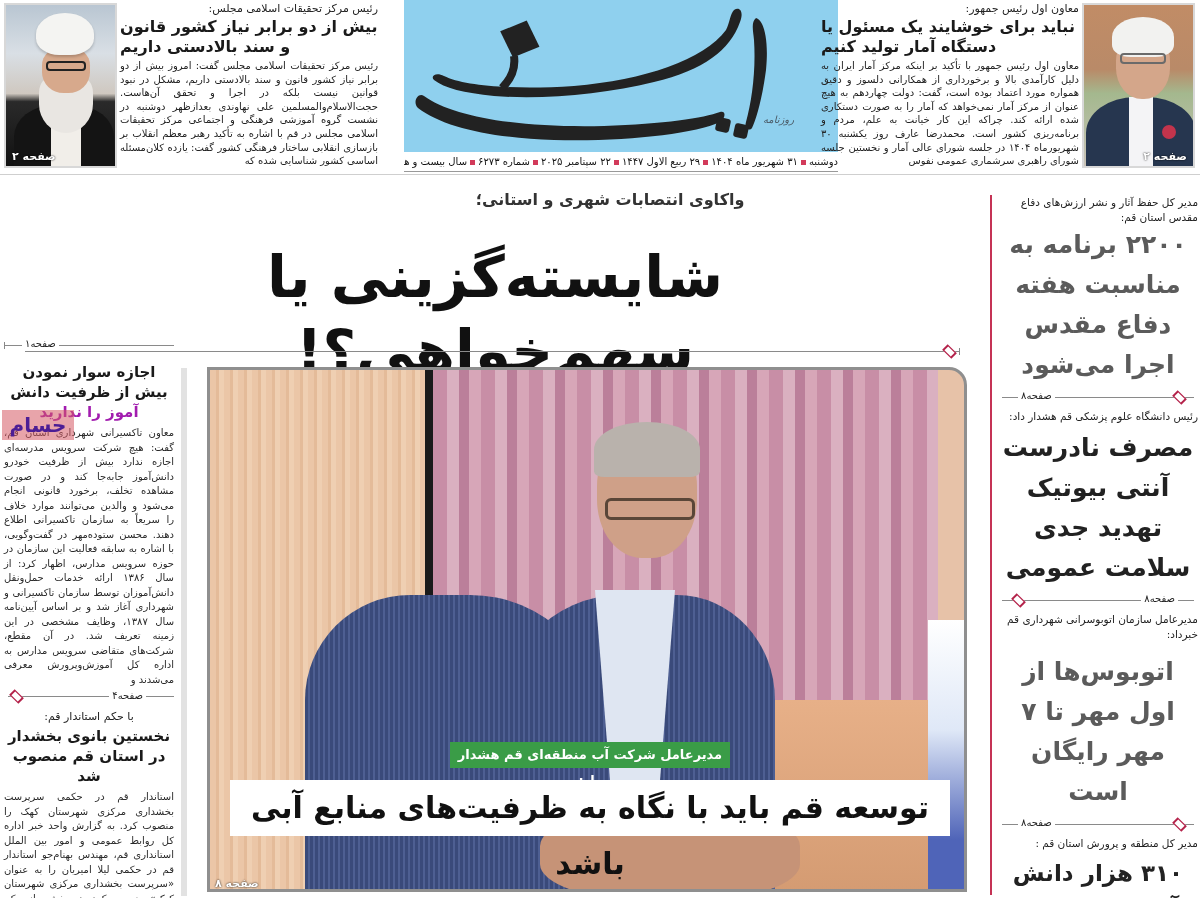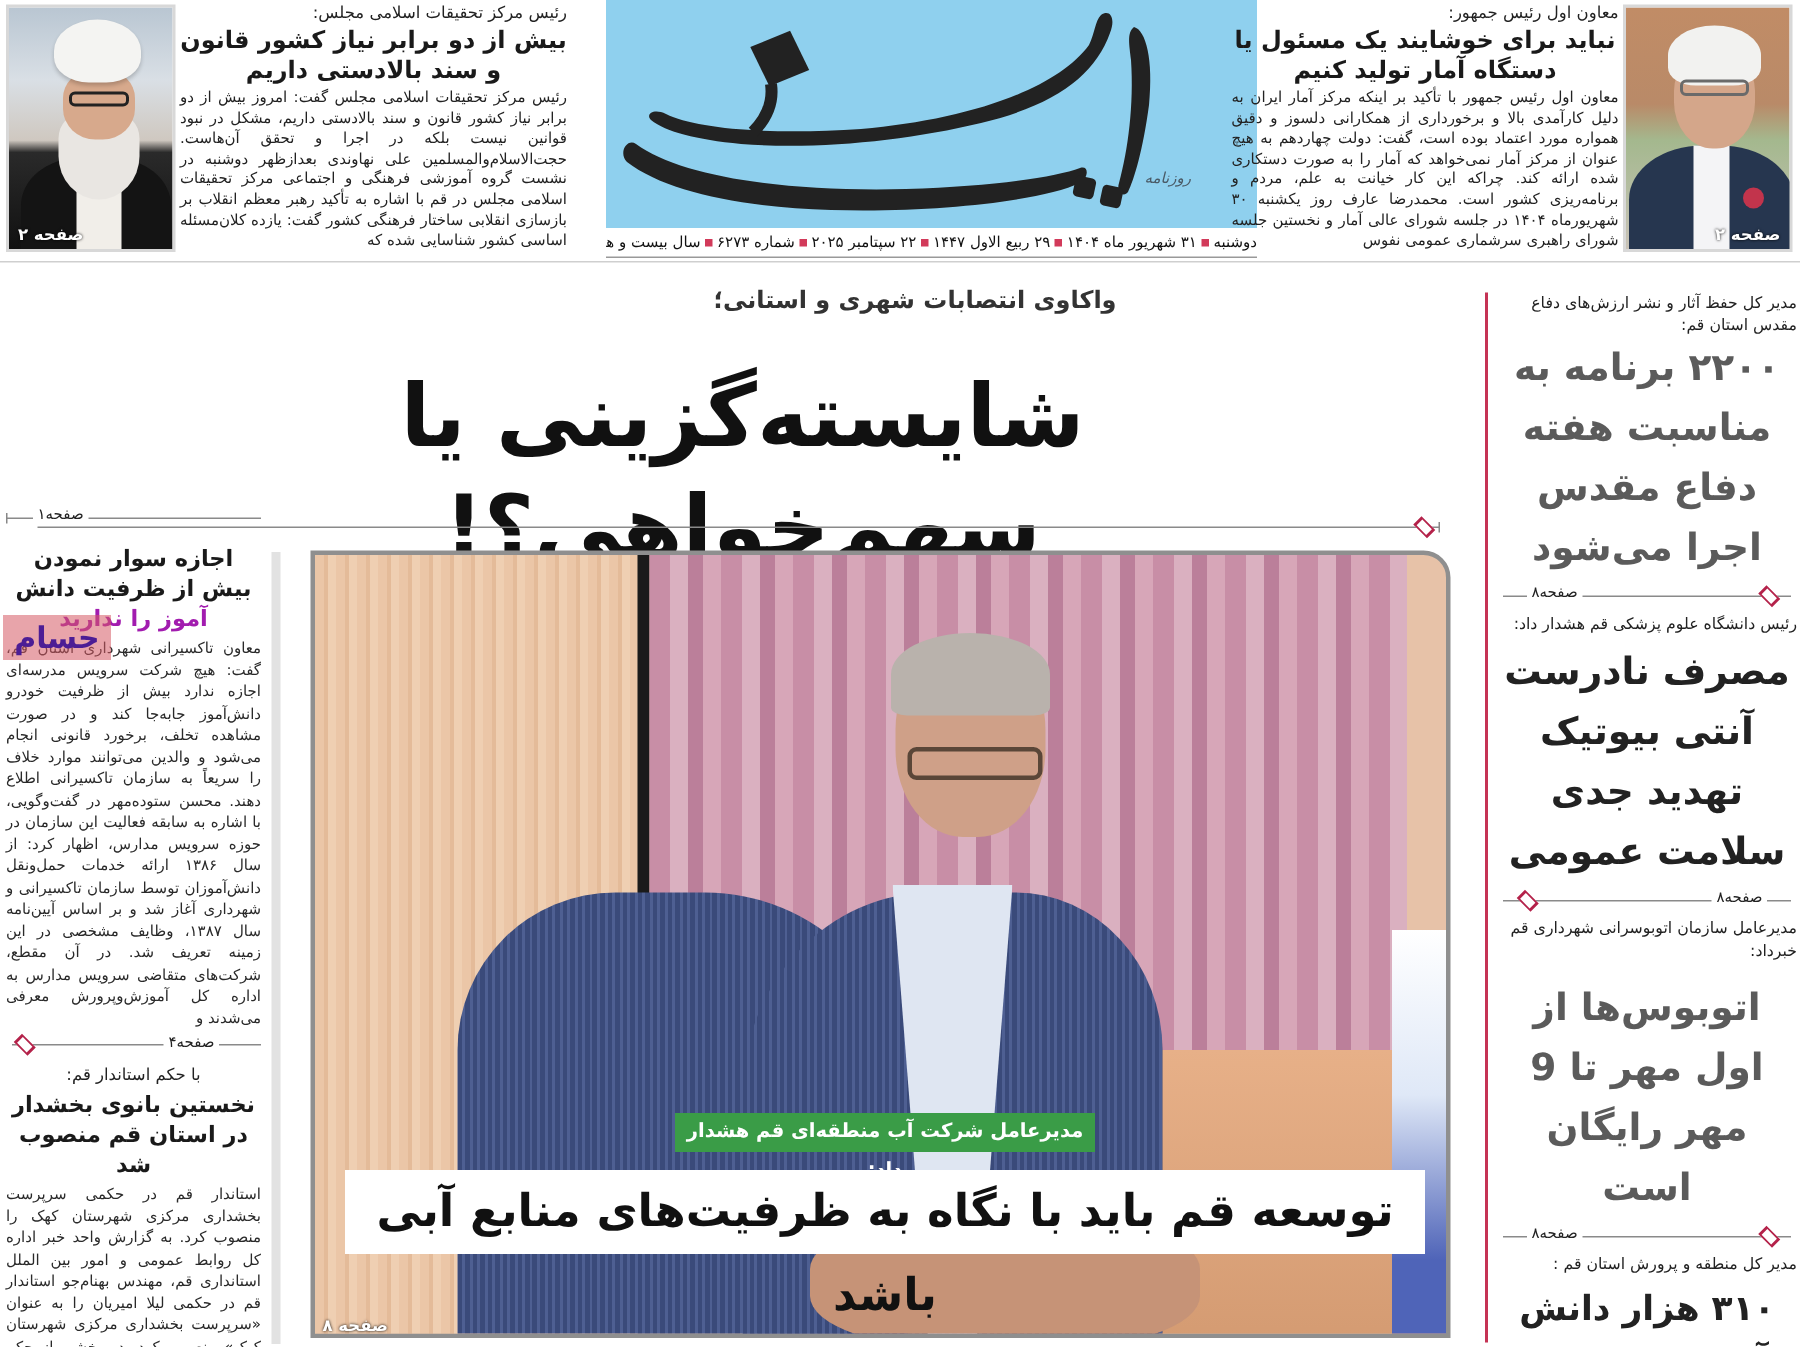--- a/index.html
+++ b/index.html
@@ -24,21 +24,21 @@
 .vp-suit{position:absolute;left:2px;top:92px;width:110px;height:80px;background:#26364f;border-radius:45% 45% 0 0}
 .vp-shirt{position:absolute;left:45px;top:92px;width:24px;height:70px;background:#f4f4f6}
 .vp-mic{position:absolute;left:78px;top:120px;width:14px;height:14px;border-radius:50%;background:#c2344c}
 
 .photo-page-tag{position:absolute;bottom:3px;font-weight:bold;color:#fff;font-size:11px;text-shadow:0 0 2px #000}
 
 .hdr-story{top:2px;width:258px;height:166px}
 #hdr-story-left{left:120px}
 #hdr-story-right{left:821px}
 .kicker{font-size:11px;color:#222;line-height:14px}
-.hdr-title{font-weight:bold;font-size:16px;line-height:20px;text-align:center;margin:1px 0 2px}
+.hdr-title{font-weight:bold;font-size:16px;line-height:20px;text-align:left;margin:1px 0 2px}
 .hdr-body{font-size:10px;line-height:13.6px;text-align:justify;color:#222}
 
 #masthead{left:404px;top:0;width:434px;height:124px}
 #mast-blue{position:absolute;left:0;top:0;width:434px;height:152px;background:#8fd0ee}
 #mast-logo{position:absolute;left:0;top:0;width:434px;height:152px}
 #mast-subtitle{position:absolute;right:44px;top:114px;font-size:10px;color:#4a5a66;font-style:italic}
 #mast-dateline{position:absolute;left:0;top:153px;width:434px;height:19px;font-size:10px;line-height:18px;color:#111;white-space:nowrap;overflow:hidden;text-align:center;border-bottom:1px solid #999}
 .dl-sep{display:inline-block;width:5px;height:5px;background:#d23a5a;margin:0 3px;vertical-align:middle}
 
 #hdr-rule{left:0;top:174px;width:1200px;height:1px;background:#cfcfcf}
@@ -224,21 +224,21 @@
     <div class="rc-title" style="margin-top:4px;font-weight:bold">مصرف نادرست آنتی بیوتیک تهدید جدی سلامت عمومی</div>
     <div class="rc-sep">
       <div class="sep-line"></div>
       <div class="diamond" style="left:14px;top:2px"></div>
       <span class="page-ref" style="right:20px;top:1px">صفحه۸</span>
     </div>
   </div>
 
   <div>
     <div class="rc-kicker">مدیرعامل سازمان اتوبوسرانی شهرداری قم خبرداد:</div>
-    <div class="rc-title gray" style="margin-top:10px">اتوبوس‌ها از اول مهر تا 9 مهر رایگان است</div>
+    <div class="rc-title gray" style="margin-top:10px">اتوبوس‌ها از اول مهر تا ۷ مهر رایگان است</div>
     <div class="rc-sep">
       <div class="sep-line"></div>
       <div class="diamond" style="right:12px;top:2px"></div>
       <span class="page-ref" style="left:20px;top:1px">صفحه۸</span>
     </div>
   </div>
 
   <div>
     <div class="rc-kicker">مدیر کل منطقه و پرورش استان قم :</div>
     <div class="rc-title" style="margin-top:4px;font-size:23px;line-height:36px">۳۱۰ هزار دانش آموز قمی اول مهر سرکلاس می روند</div>

